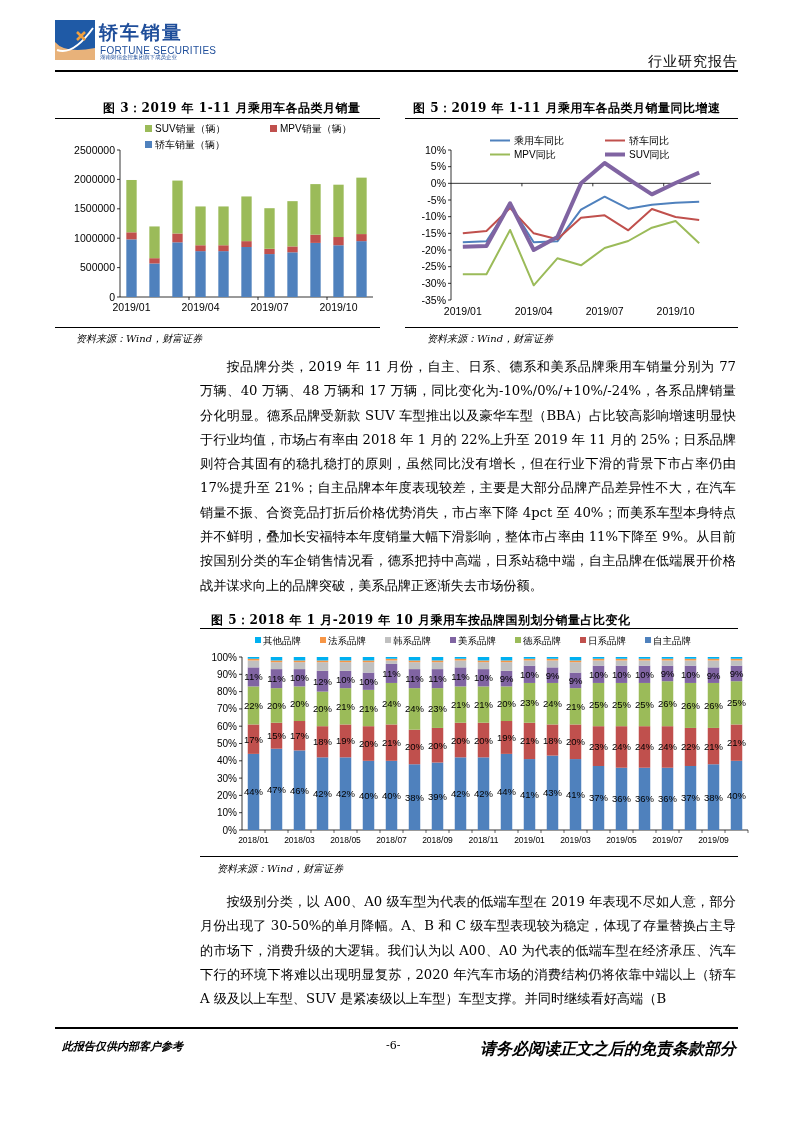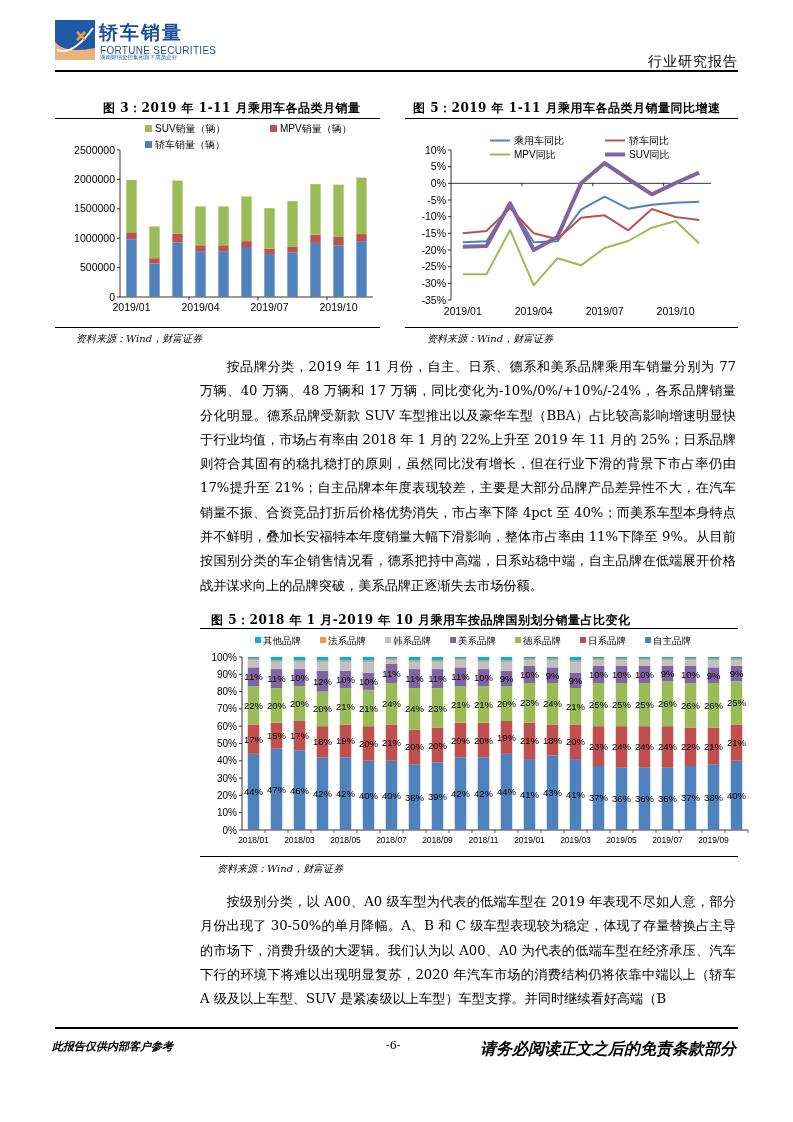--- a/index.html
+++ b/index.html
@@ -8,21 +8,21 @@
   .logo{left:55px;top:20px;width:200px;height:45px;}
   .logo-mark{position:absolute;left:0;top:0;width:40px;height:40px;}
   .logo-cn{position:absolute;left:44px;top:0;font-family:"DejaVu Sans",sans-serif;font-size:19px;color:#1f4e9a;letter-spacing:2px;font-weight:bold;}
   .logo-en{position:absolute;left:45px;top:25px;font-family:"Liberation Sans",sans-serif;font-size:10px;color:#1f4e9a;letter-spacing:0.3px;}
   .logo-sub{position:absolute;left:45px;top:34px;font-family:"DejaVu Sans",sans-serif;font-size:5.5px;color:#1f4e9a;}
   .header-right{right:55px;top:53px;font-size:14px;letter-spacing:1px;}
   .rule{position:absolute;background:#000;}
   .fig-title{font-family:"DejaVu Serif",serif;font-weight:bold;font-size:12px;letter-spacing:0.5px;}
   .source{font-family:"DejaVu Serif",serif;font-style:italic;font-size:10px;margin-left:14px;}
   .para{left:200px;width:536px;font-size:13.2px;line-height:24.3px;text-align:justify;text-indent:2em;}
-  .footer-left{left:52px;top:1039px;font-size:11px;font-weight:bold;font-style:italic;}
+  .footer-left{left:62px;top:1039px;font-size:11px;font-weight:bold;font-style:italic;}
   .footer-mid{left:386px;top:1039px;font-size:11px;}
   .footer-right{right:57px;top:1039px;font-size:16px;font-weight:bold;font-style:italic;}
   svg text{font-family:"Liberation Sans",sans-serif;}
 </style>
 </head>
 <body>
 
 <div class="abs logo">
   <svg class="logo-mark" viewBox="0 0 40 40">
     <rect x="0" y="0" width="40" height="40" fill="#1f5aa6"></rect>

